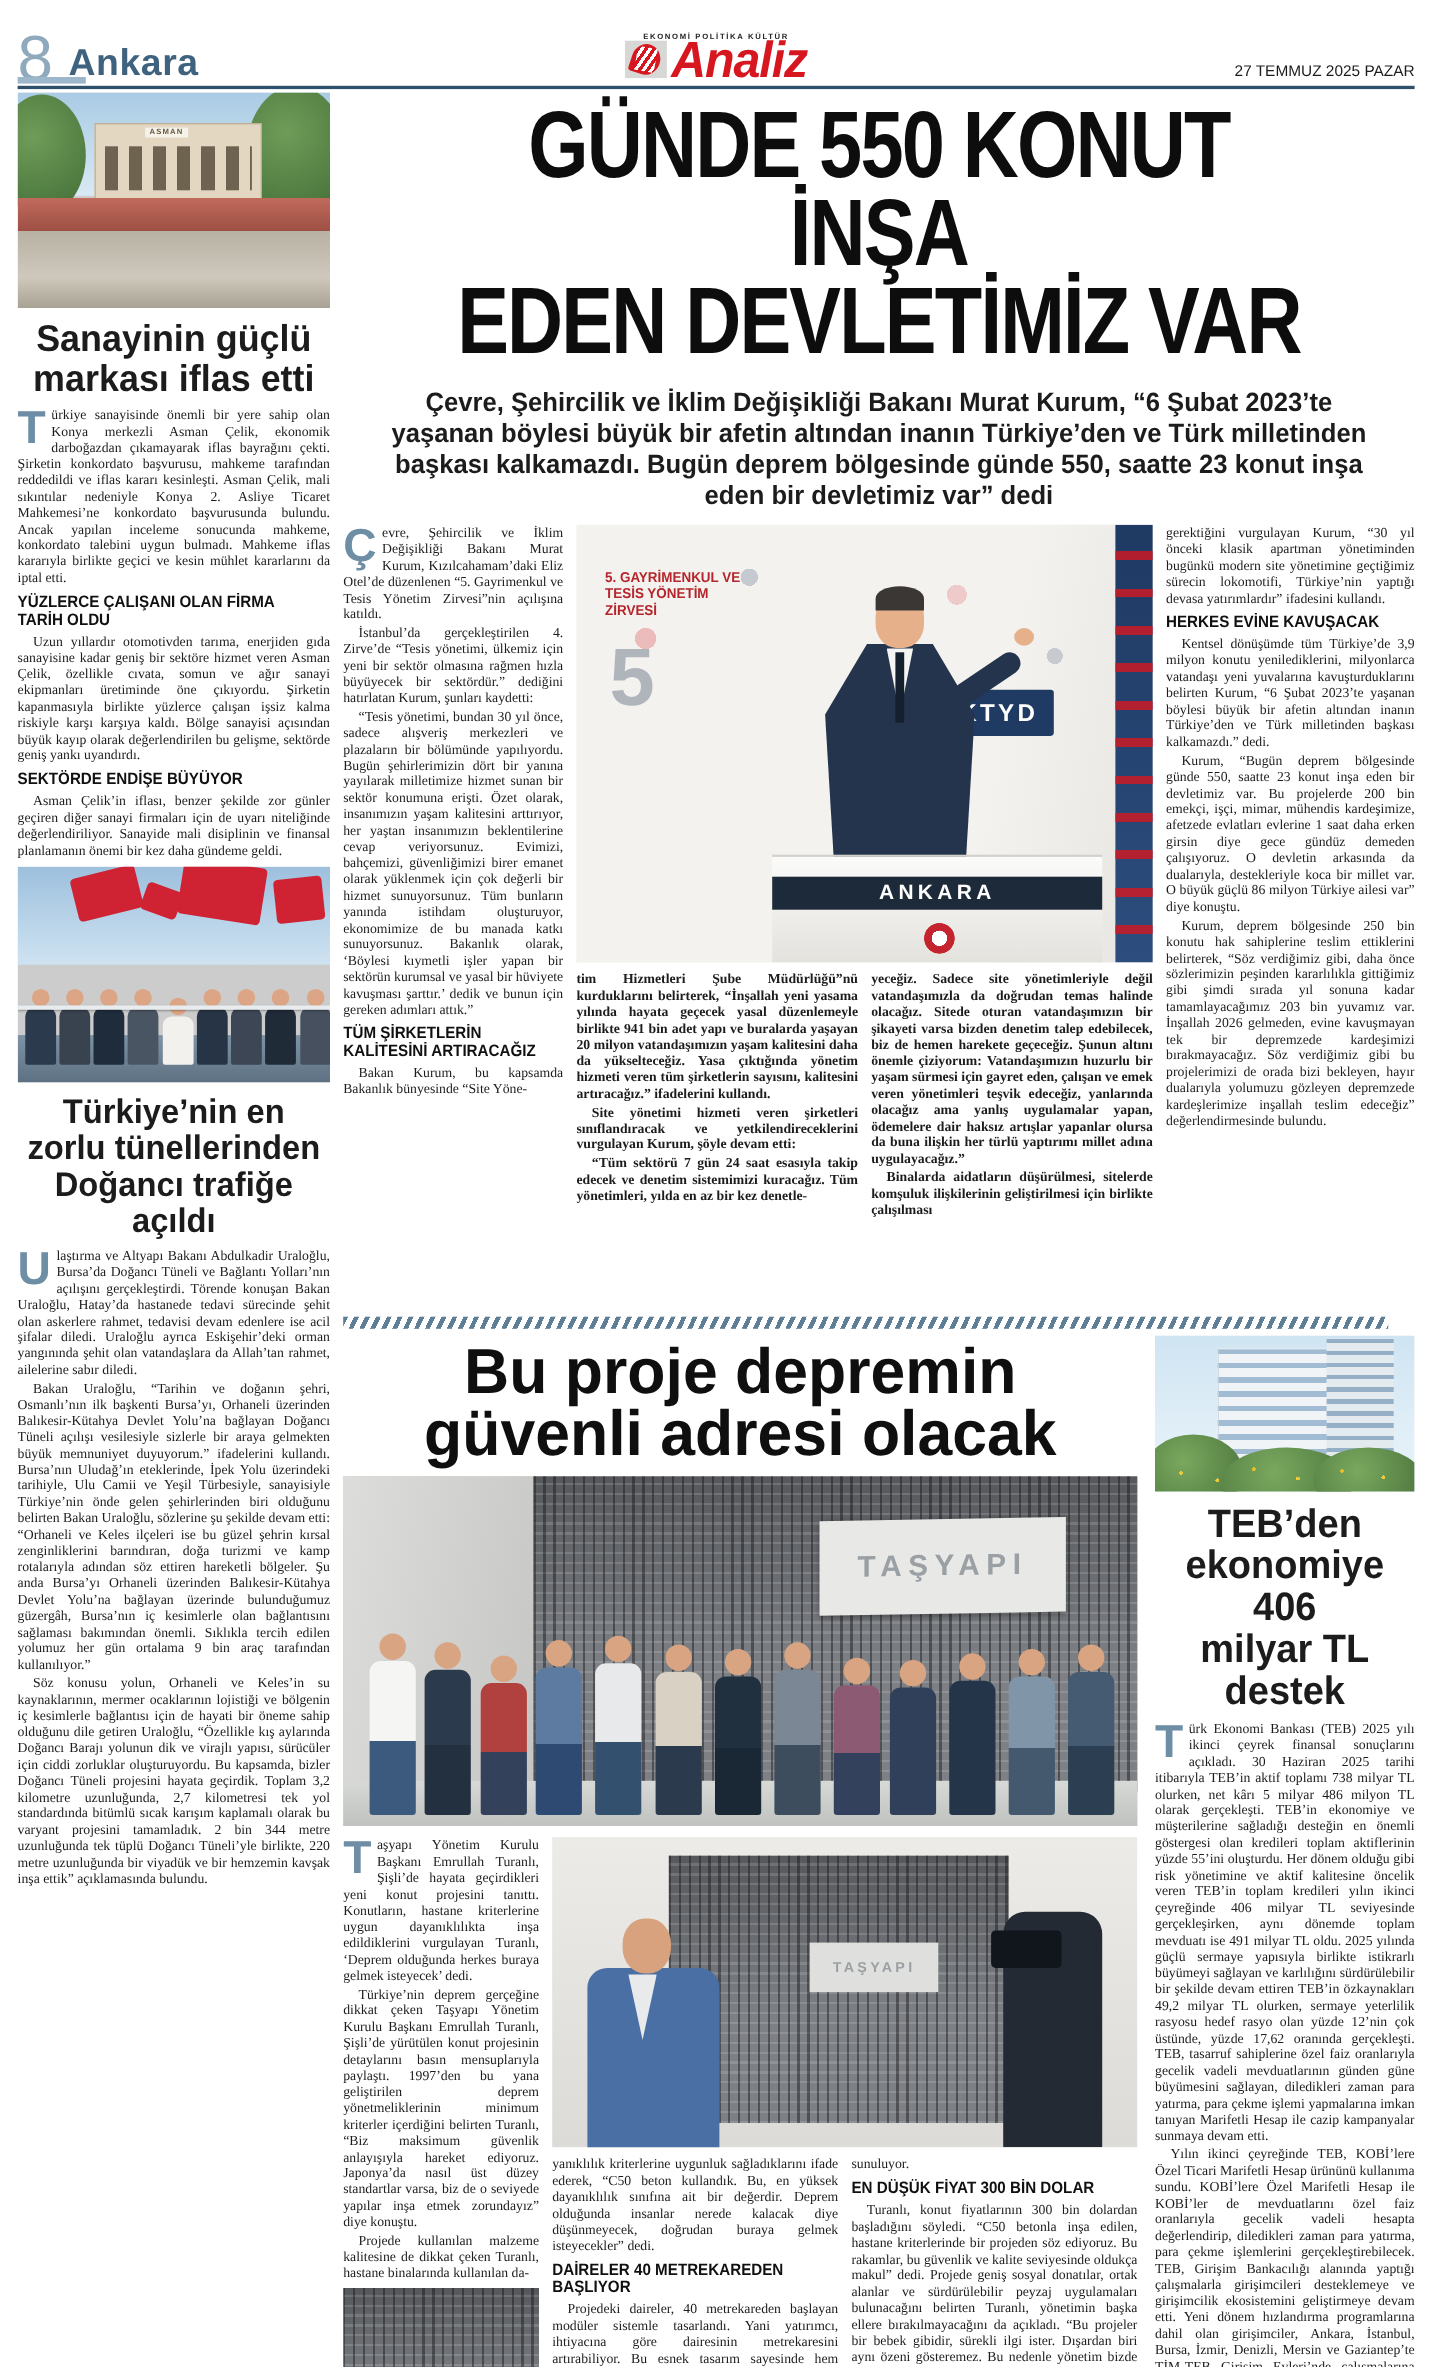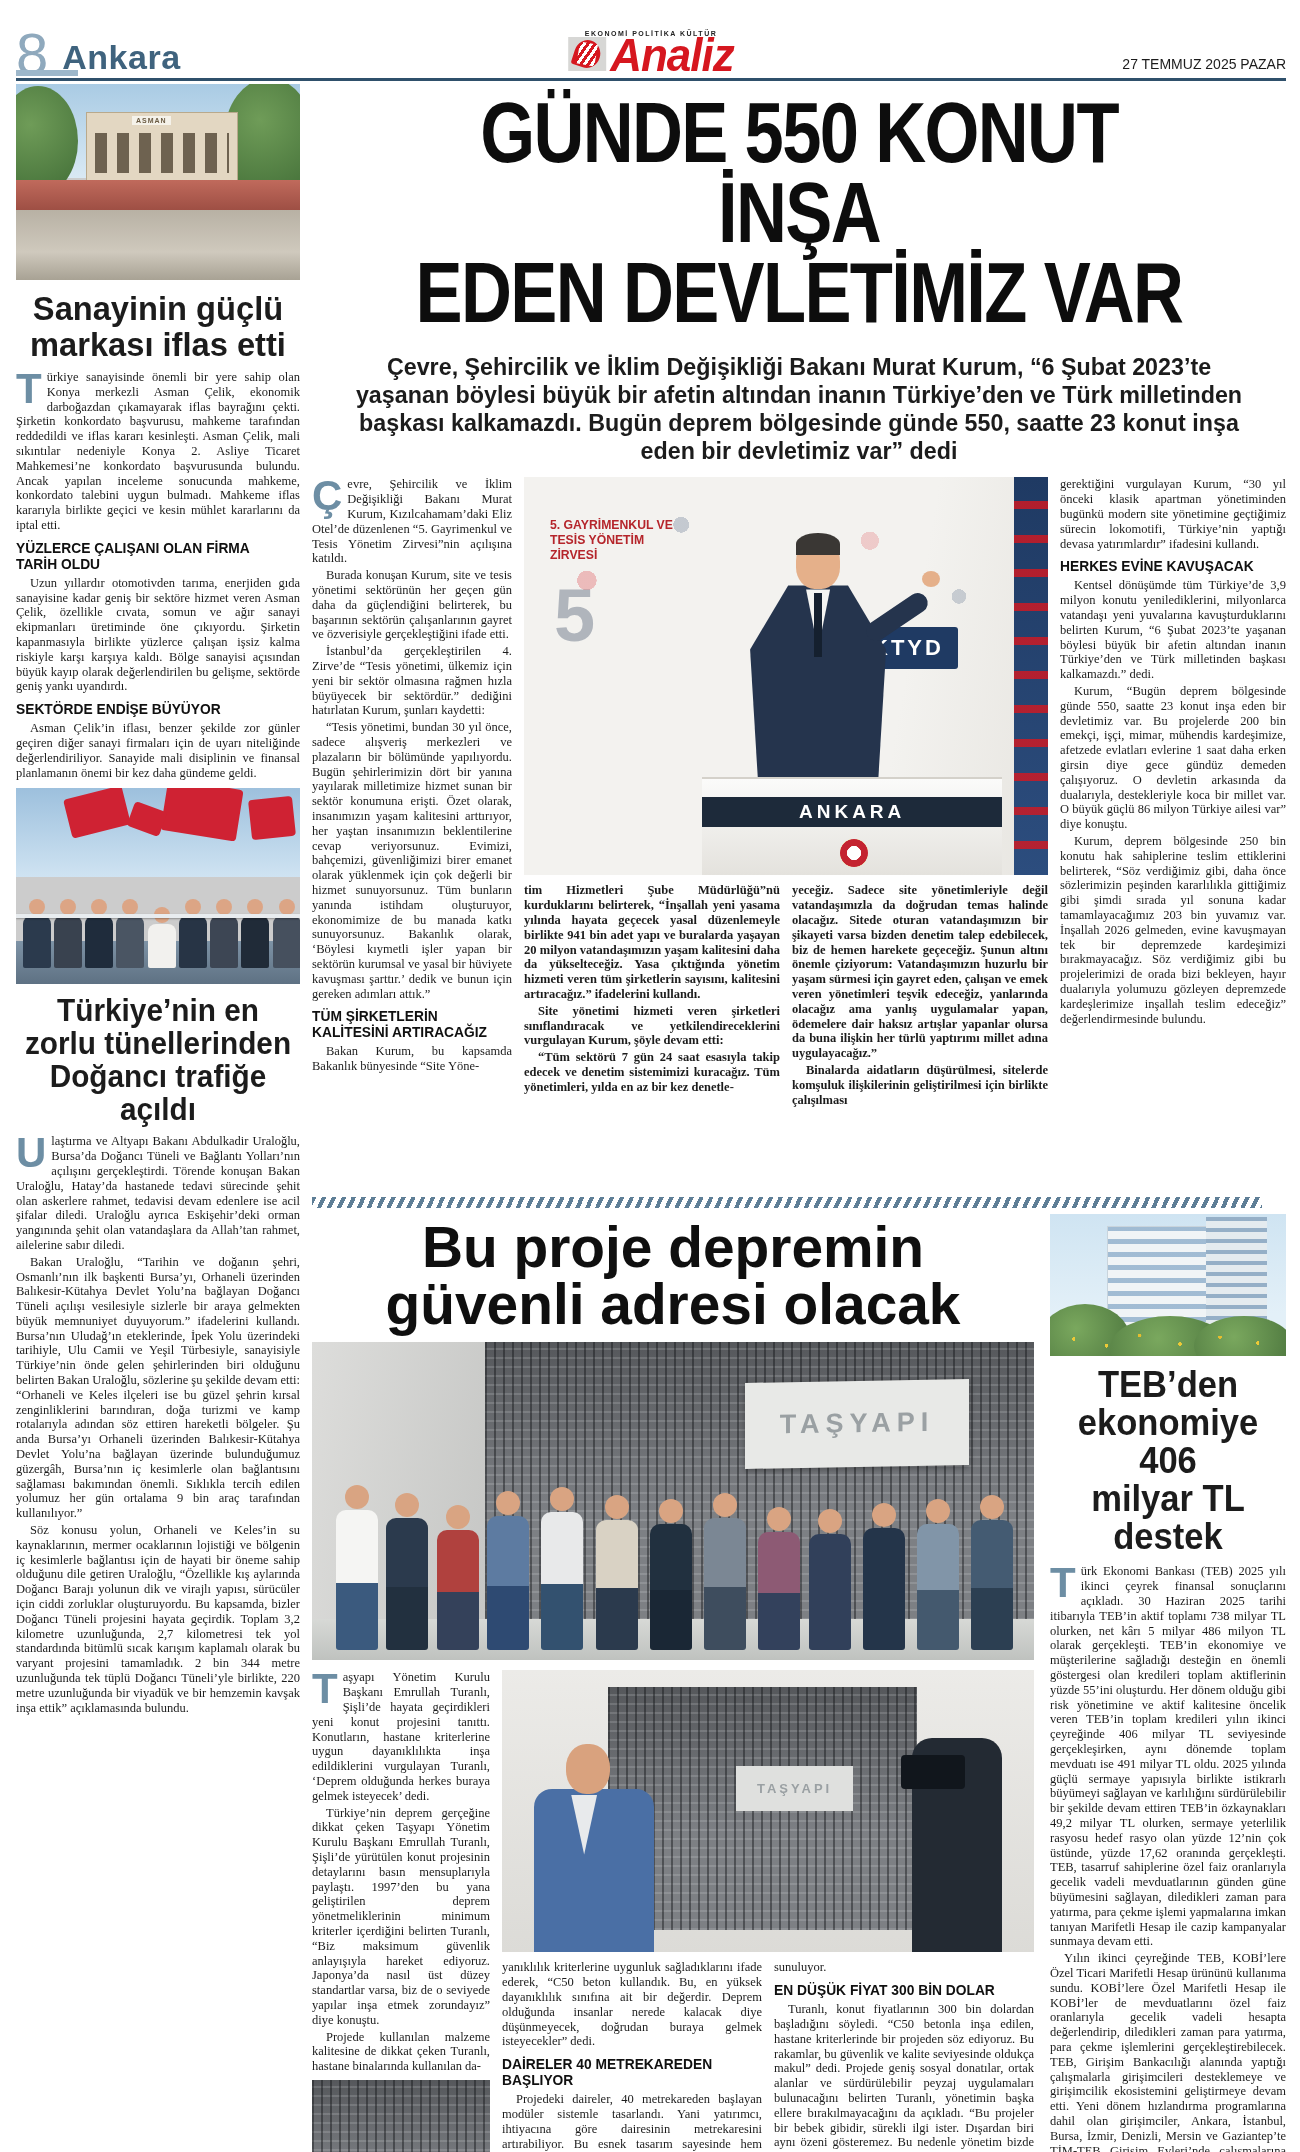--- a/index.html
+++ b/index.html
@@ -261,21 +261,20 @@
 
     <h1 class="h-kurum">
       <span class="hl">GÜNDE 550 KONUT İNŞA</span>
       <span class="hl">EDEN DEVLETİMİZ VAR</span>
     </h1>
     <p class="deck">Çevre, Şehircilik ve İklim Değişikliği Bakanı Murat Kurum, “6 Şubat 2023’te yaşanan böylesi büyük bir afetin altından inanın Türkiye’den ve Türk milletinden başkası kalkamazdı. Bugün deprem bölgesinde günde 550, saatte 23 konut inşa eden bir devletimiz var” dedi</p>
 
     <div class="kurum-body">
       <div class="kcol1">
         <p class="body-p noind"><span class="dropcap">Ç</span><span>evre, Şehircilik ve İklim Değişikliği Bakanı Murat Kurum, Kızılcahamam’daki Eliz Otel’de düzenlenen “5. Gayrimenkul ve Tesis Yönetim Zirvesi”nin açılışına katıldı.</span></p>
-        <p class="body-p">Burada konuşan Kurum, site ve tesis yönetimi sektörünün her geçen gün daha da güçlendiğini belirterek, bu başarının sektörün çalışanlarının gayret ve özverisiyle gerçekleştiğini ifade etti.</p>
         <p class="body-p">İstanbul’da gerçekleştirilen 4. Zirve’de “Tesis yönetimi, ülkemiz için yeni bir sektör olmasına rağmen hızla büyüyecek bir sektördür.” dediğini hatırlatan Kurum, şunları kaydetti:</p>
         <p class="body-p">“Tesis yönetimi, bundan 30 yıl önce, sadece alışveriş merkezleri ve plazaların bir bölümünde yapılıyordu. Bugün şehirlerimizin dört bir yanına yayılarak milletimize hizmet sunan bir sektör konumuna erişti. Özet olarak, insanımızın yaşam kalitesini arttırıyor, her yaştan insanımızın beklentilerine cevap veriyorsunuz. Evimizi, bahçemizi, güvenliğimizi birer emanet olarak yüklenmek için çok değerli bir hizmet sunuyorsunuz. Tüm bunların yanında istihdam oluşturuyor, ekonomimize de bu manada katkı sunuyorsunuz. Bakanlık olarak, ‘Böylesi kıymetli işler yapan bir sektörün kurumsal ve yasal bir hüviyete kavuşması şarttır.’ dedik ve bunun için gereken adımları attık.”</p>
         <h3 class="subhead">TÜM ŞİRKETLERİN KALİTESİNİ ARTIRACAĞIZ</h3>
         <p class="body-p">Bakan Kurum, bu kapsamda Bakanlık bünyesinde “Site Yöne-</p>
       </div>
 
       <div class="kcenter">
         <div class="photo kphoto">
           <div class="dots"></div>
           <div class="badge">5. GAYRİMENKUL VE TESİS YÖNETİM ZİRVESİ</div>

